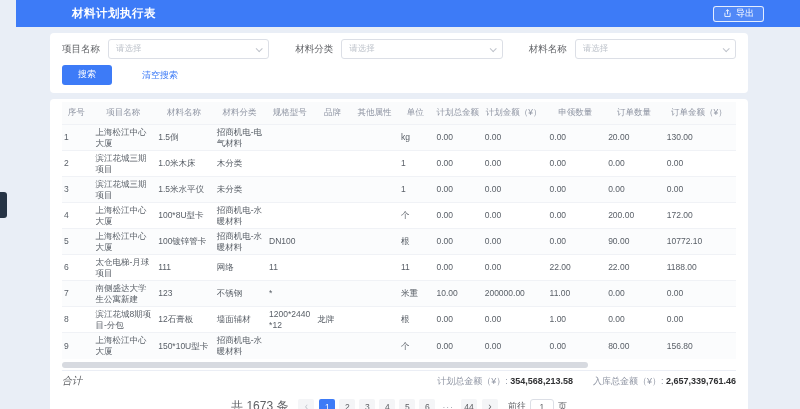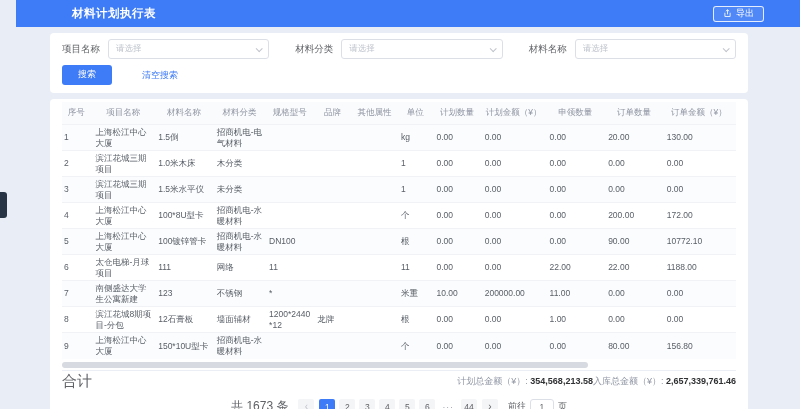--- a/index.html
+++ b/index.html
@@ -65,22 +65,22 @@
     font-size:8.5px; color:#5a6068; text-align:left;
     padding:2px 5px 2px 2px; line-height:10.5px; word-break:break-all;
     border-top:1px solid #f0f2f6; height:26px; overflow:hidden;
   }
   tbody tr:nth-child(odd) { background:#fbfcfd; }
   
   .hscrollbar { height:6px; margin:3px 0 2px; position:relative; border-radius:3px; }
   .hscroll-thumb { position:absolute; left:0; top:0; height:6px; width:78%; background:#d7dae0; border-radius:3px; cursor:pointer; }
   
   .summary-row { border-top:1px solid #ebeef5; display:flex; align-items:center; height:22px; }
-  .sum-total-label { font-size:15px; color:#606266; }
-  .summary-totals { margin-left:auto; display:flex; gap:0; align-items:center; }
+  .sum-total-label { font-size:10px; color:#606266;font-style:italic; }
+  .summary-totals { margin-left:auto; display:flex; gap:20px; align-items:center; }
   .sum-item { font-size:9px; white-space:nowrap; }
   .sum-label { color:#8f95a3; }
   .sum-value { color:#303133; font-weight:bold; }
   
   .pagination { display:flex; align-items:center; justify-content:center; gap:5px; height:30px; }
   .page-total { font-size:12px; color:#606266; margin-right:5px; white-space:nowrap; }
   .pager-pages { display:inline-flex; gap:4px; }
   .page-btn {
     min-width:16px; height:16px; border:none; background:#f4f5f7; border-radius:2px;
     font-size:8.5px; color:#606266; cursor:pointer; padding:0 3px; line-height:16px;
@@ -163,21 +163,21 @@
       <thead>
         <tr>
             <th>序号</th>
             <th>项目名称</th>
             <th>材料名称</th>
             <th>材料分类</th>
             <th>规格型号</th>
             <th>品牌</th>
             <th>其他属性</th>
             <th>单位</th>
-            <th>计划数量</th>
+            <th>计划总金额</th>
             <th>计划金额（¥）</th>
             <th>申领数量</th>
             <th>订单数量</th>
             <th>订单金额（¥）</th>
           </tr>
       </thead>
       <tbody>
           <tr>
             <td>1</td>
             <td>上海松江中心大厦</td>

